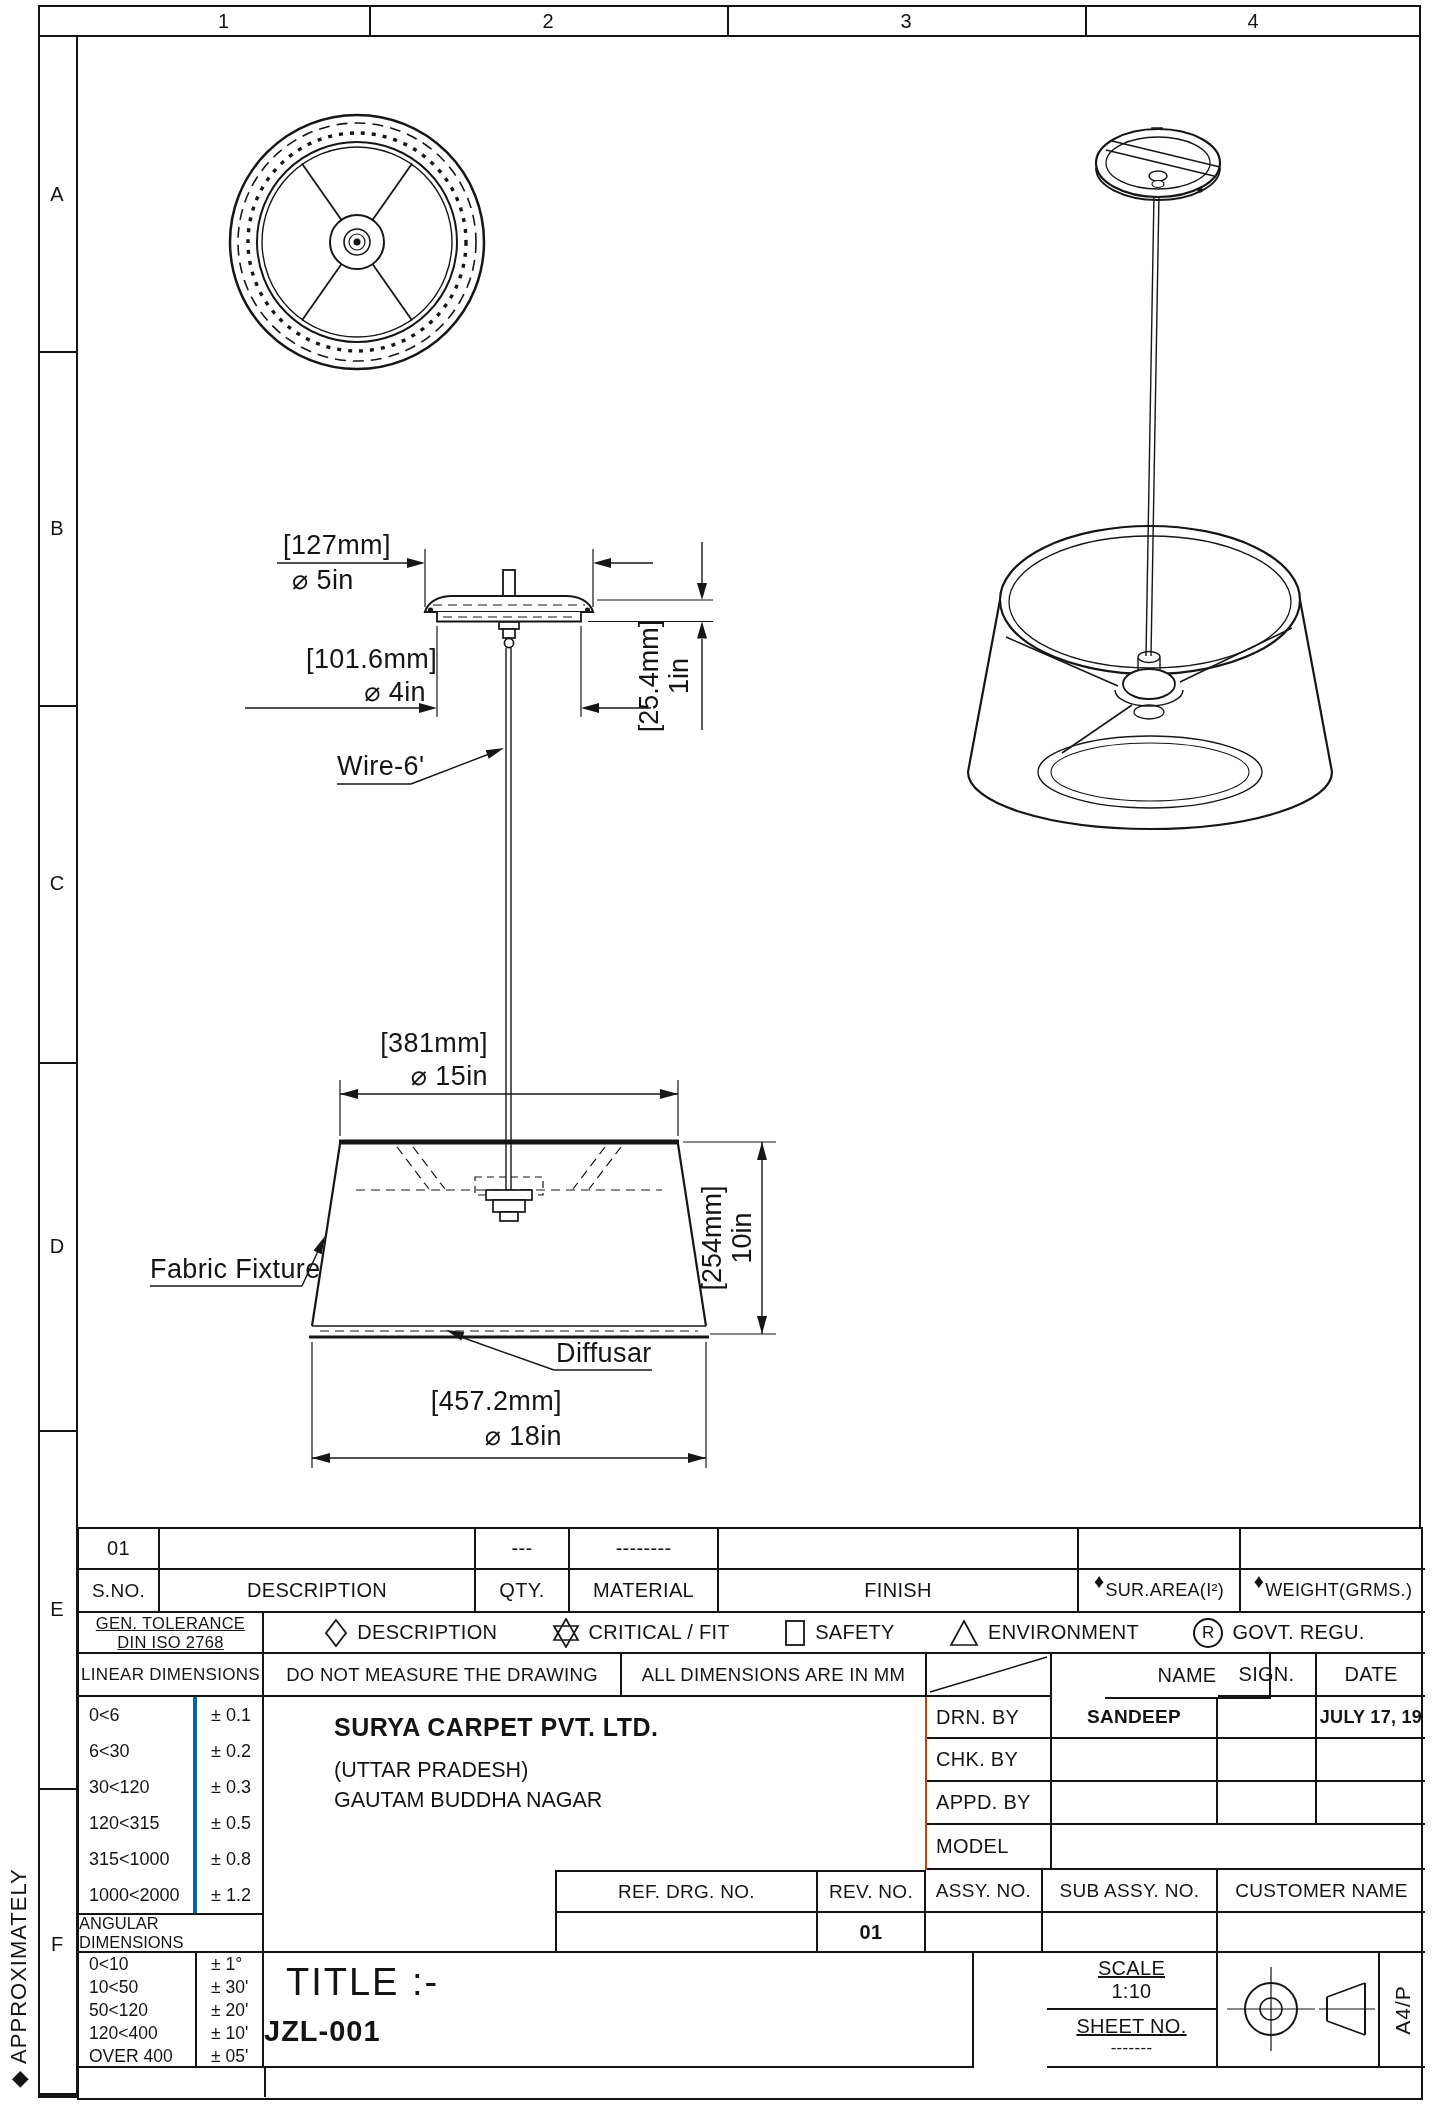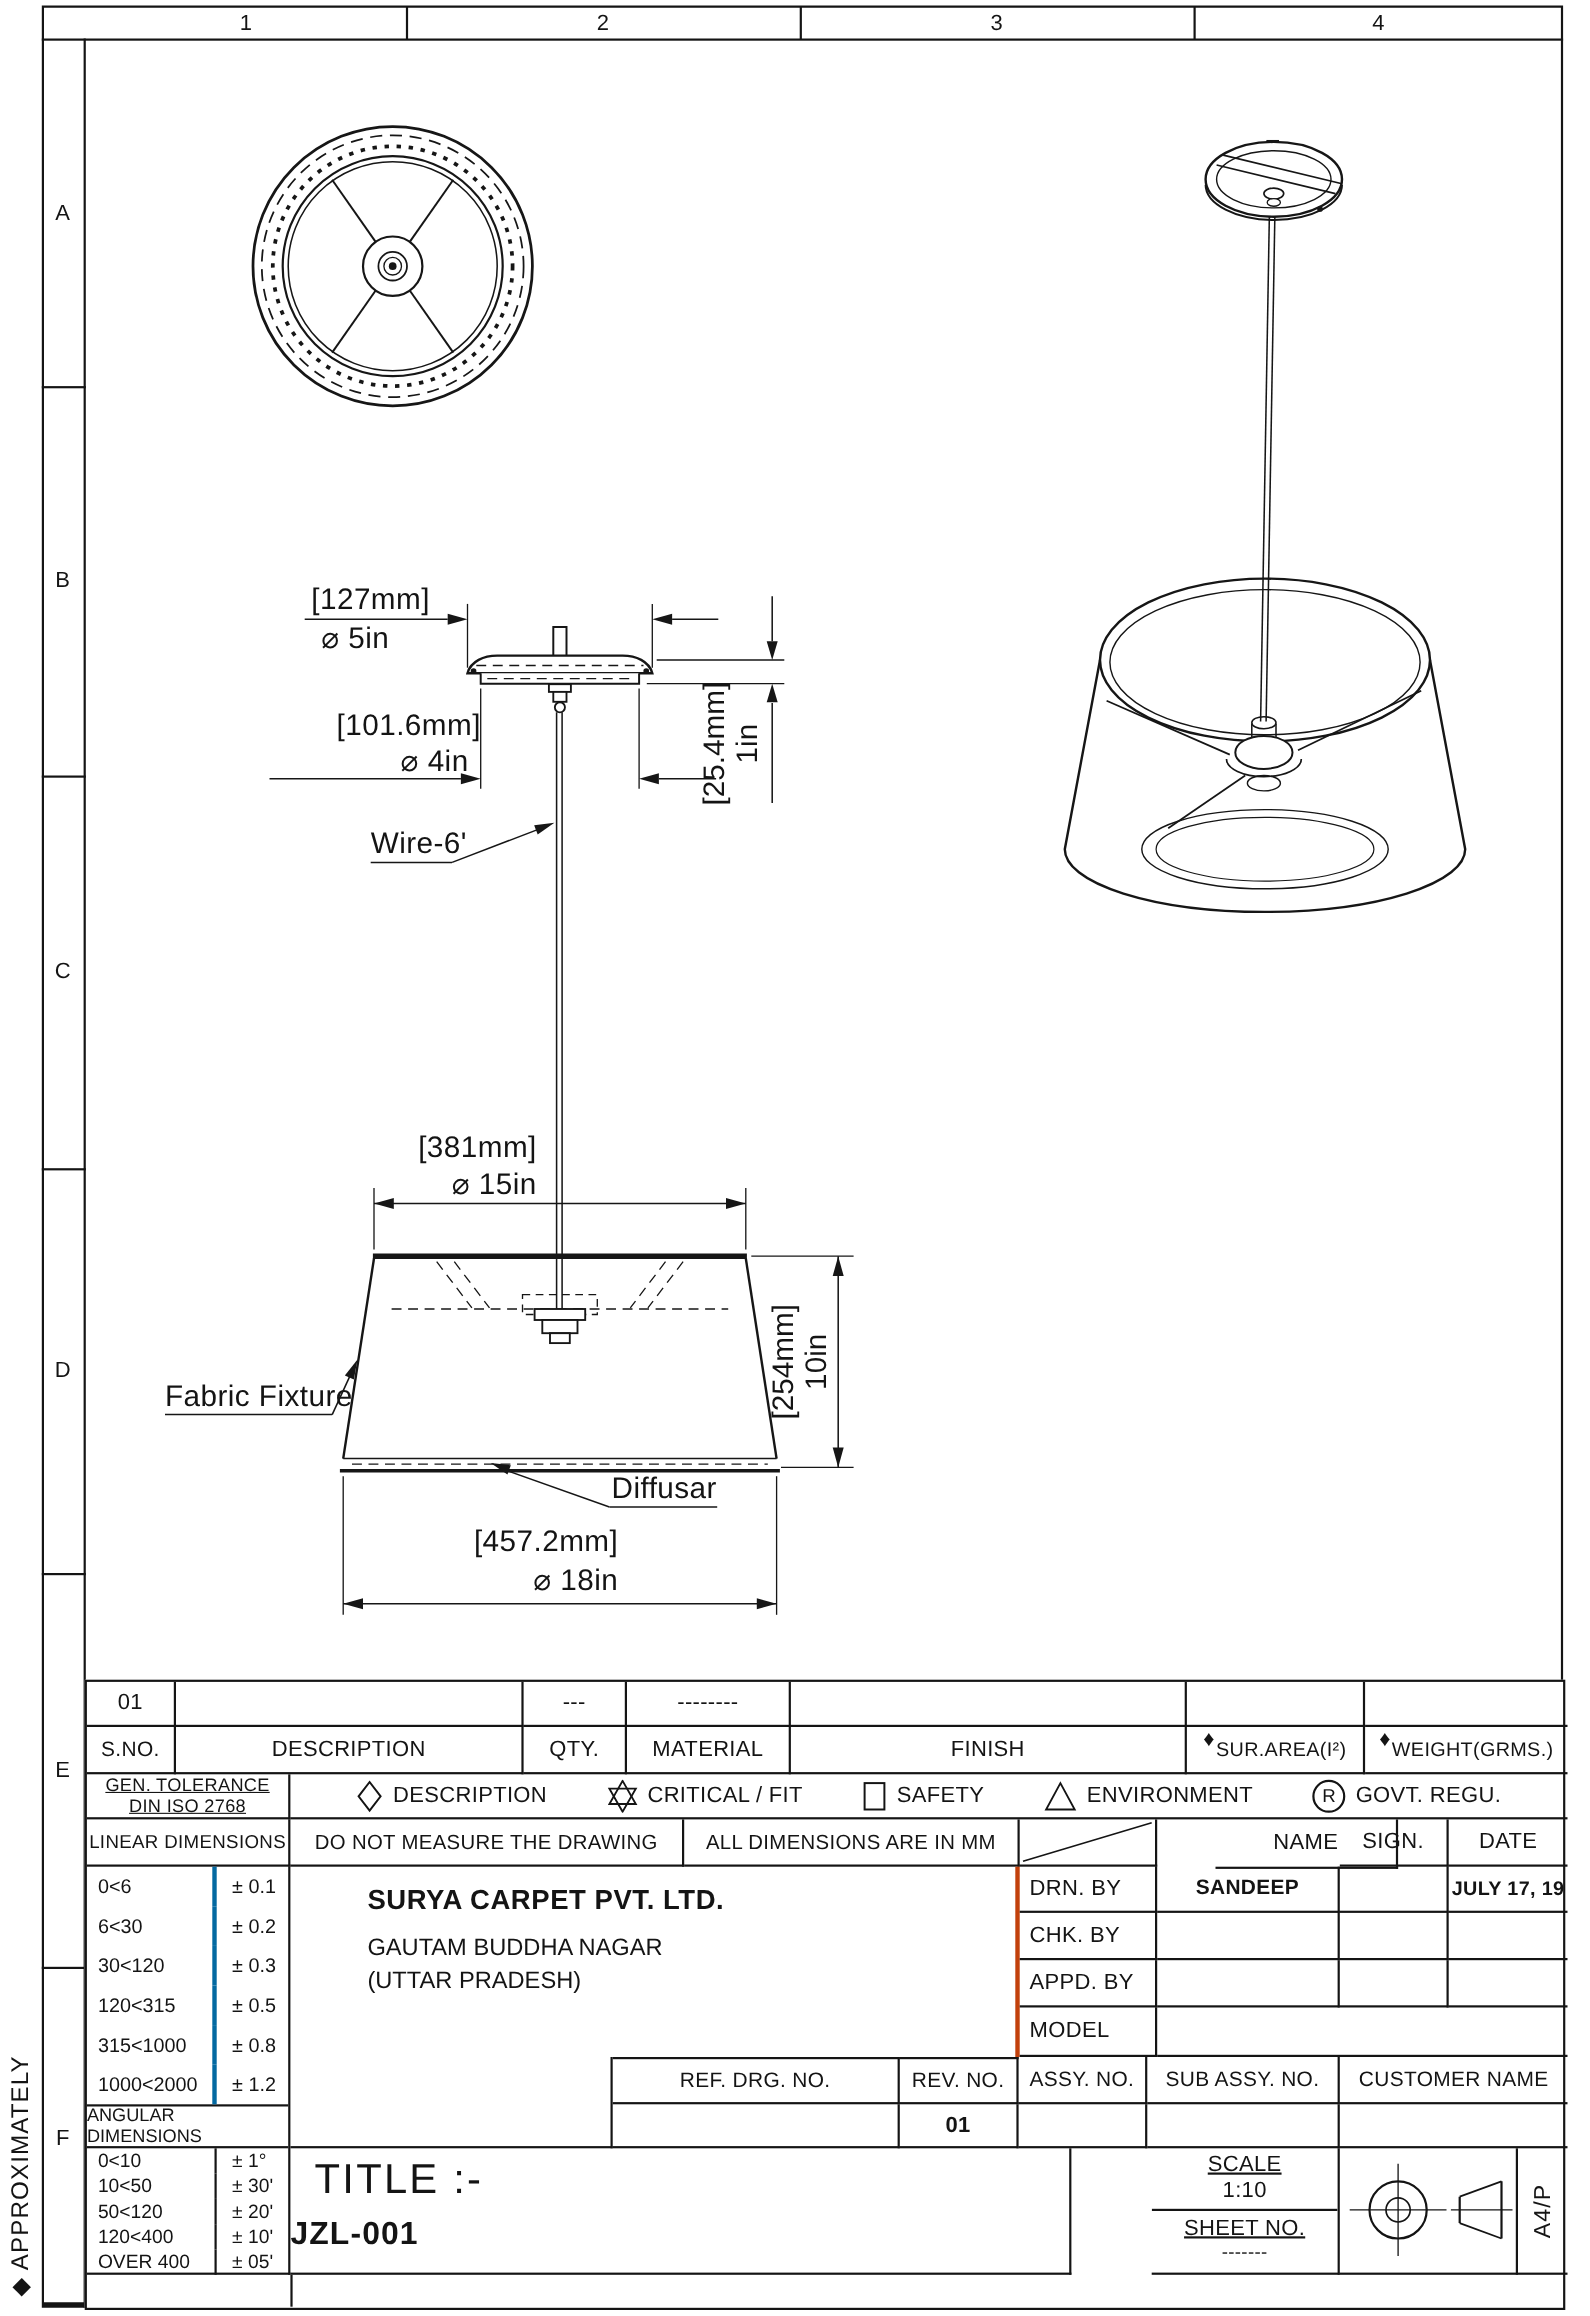--- a/index.html
+++ b/index.html
@@ -329,24 +329,24 @@
       <div class="angrow">
           <span class="rng">120&lt;400</span>
           <span class="tv">± 10'</span>
         </div>
       <div class="angrow">
           <span class="rng">OVER 400</span>
           <span class="tv">± 05'</span>
         </div>
     </div>
 
-    <div class="abs" style="left:185px;top:168px;width:663px;height:173px;border-right:4px solid #c2410c;box-sizing:border-box;padding:16px 0 0 70px;">
+    <div class="abs" style="left:185px;top:168px;width:663px;height:173px;border-right:2px solid #c2410c;box-sizing:border-box;padding:16px 0 0 70px;">
       <div class="b" style="font-size:25px;letter-spacing:.5px;margin-bottom:14px;">SURYA CARPET PVT. LTD.</div>
+      <div style="font-size:21.5px;line-height:1.38;">(UTTAR PRADESH)</div>
       <div style="font-size:21.5px;line-height:1.38;">GAUTAM BUDDHA NAGAR</div>
-      <div style="font-size:21.5px;line-height:1.38;">(UTTAR PRADESH)</div>
     </div>
     <div class="abs" style="left:185px;top:341px;width:293px;height:83px;border-right:2px solid #141414;border-bottom:2px solid #141414;box-sizing:border-box;"></div>
 
     <div class="c lt" style="left:848px;top:168px;width:125px;height:42px;">DRN. BY</div>
     <div class="c b" style="left:973px;top:168px;width:166px;height:42px;font-size:19px;">SANDEEP</div>
     <div class="c" style="left:1139px;top:168px;width:99px;height:42px;"></div>
     <div class="c nr b" style="left:1238px;top:168px;width:108px;height:42px;font-size:18px;">JULY 17, 19</div>
     <div class="c lt" style="left:848px;top:210px;width:125px;height:43px;">CHK. BY</div>
     <div class="c" style="left:973px;top:210px;width:166px;height:43px;"></div>
     <div class="c" style="left:1139px;top:210px;width:99px;height:43px;"></div>

